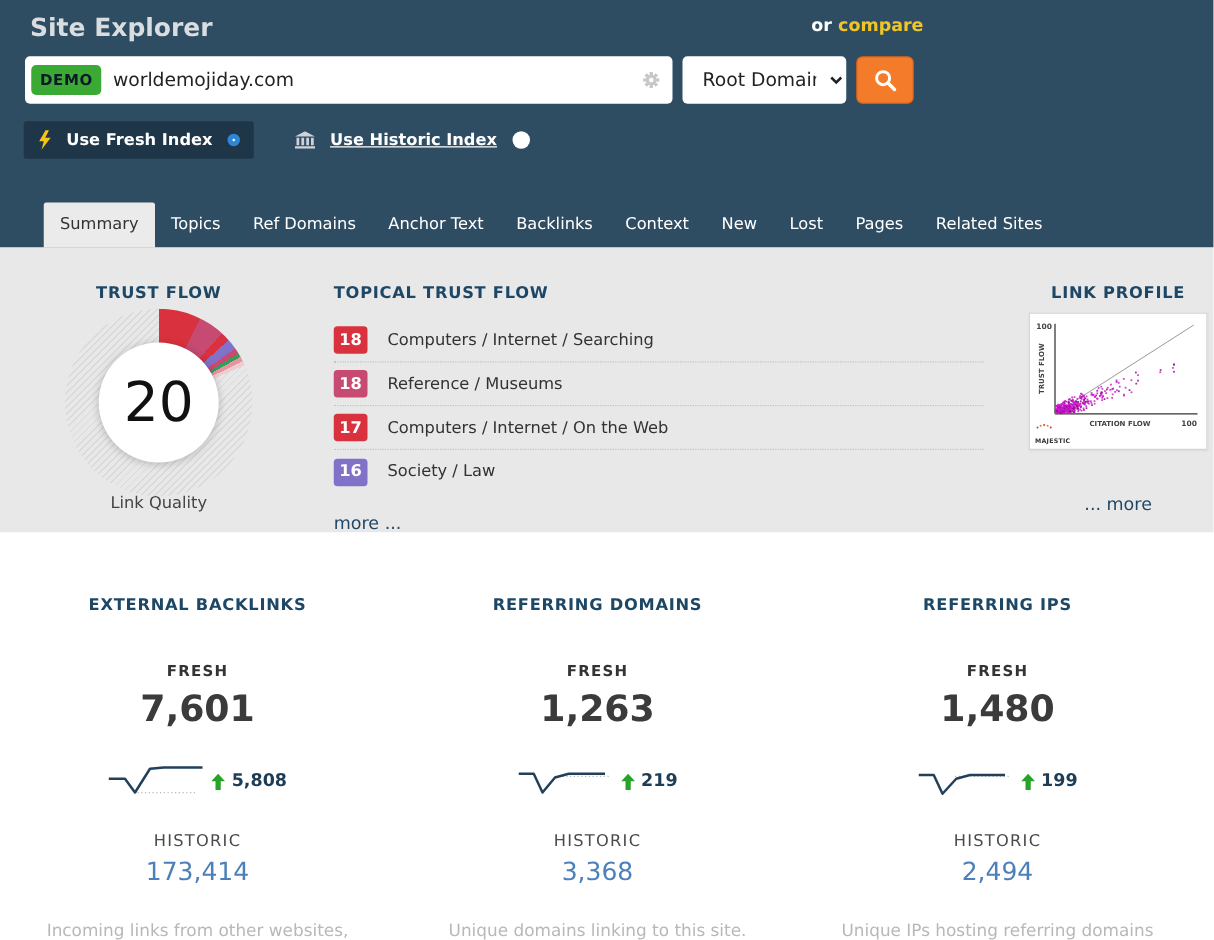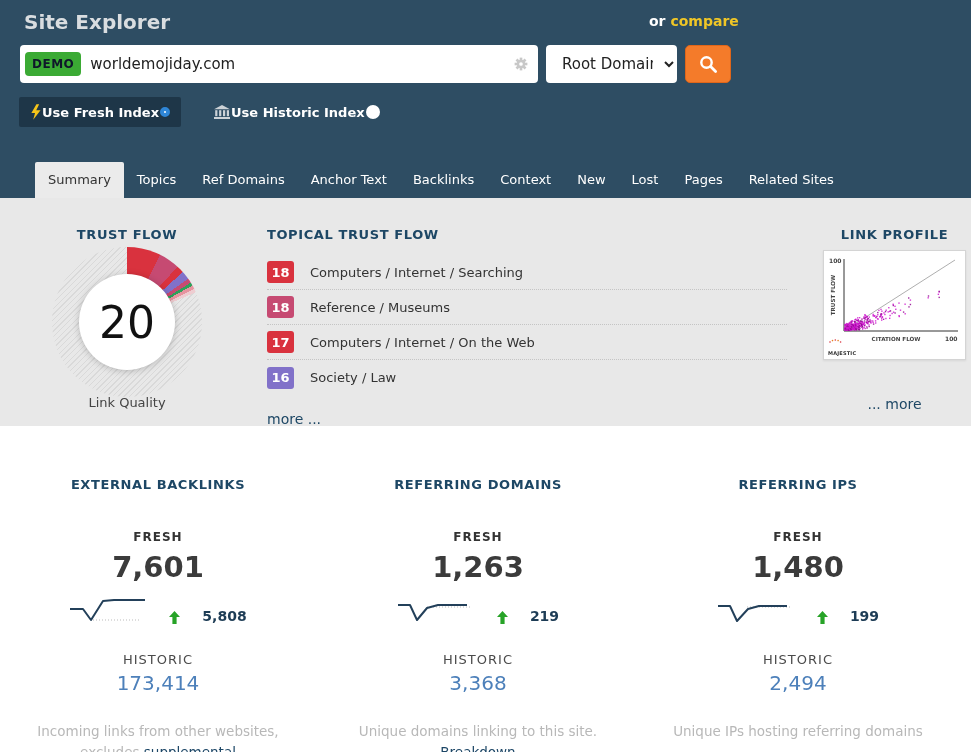--- a/index.html
+++ b/index.html
@@ -15,25 +15,25 @@
 
   .search-box { position:absolute; left:20px; top:45px; width:518px; height:38px; background:#fff; border-radius:4px; display:flex; align-items:center; padding:0 10px 0 5px; }
   .demo-badge { background:#3baa34; color:#0f172a; font-size:12px; font-weight:bold; padding:5px 7px; border-radius:4px; letter-spacing:.5px; }
   .search-input { flex:1; border:none; outline:none; font-size:15px; color:#222; margin-left:9px; font-family:inherit; background:transparent; }
   .gear-btn { display:flex; align-items:center; cursor:pointer; }
 
   .scope-select { position:absolute; left:546px; top:45px; width:131px; height:38px; background:#fff; border:none; border-radius:4px; font-size:15px; color:#222; padding:0 8px 0 12px; font-family:inherit; }
   .search-btn { position:absolute; left:685px; top:45px; width:46px; height:38px; background:#f47b2a; border:1px solid #e0661a; border-radius:5px; display:flex; align-items:center; justify-content:center; cursor:pointer; }
 
   .toggle-row { position:absolute; left:19px; top:97px; display:flex; align-items:center; }
-  .index-btn { display:flex; align-items:center; gap:1px; font-size:13px; font-weight:bold; color:#fff; padding:7px 11px; border-radius:2px; cursor:pointer; }
+  .index-btn { display:flex; align-items:center; gap:12px; font-size:13px; font-weight:bold; color:#fff; padding:7px 11px; border-radius:2px; cursor:pointer; }
   .index-btn.active { background:#1e3648; }
   .radio-on { width:10px; height:10px; border-radius:50%; background:#fff; border:4px solid #2f86d6; box-shadow:0 0 0 1px #1e3648; }
   .radio-off { width:14px; height:14px; border-radius:50%; background:#fff; }
-  .historic-btn { margin-left:22px; }
+  .historic-btn { margin-left:22px;text-decoration:underline; }
 
   .tabbar { position:absolute; left:18px; bottom:0; display:flex; align-items:flex-end;padding-left:17px; }
   .tab { color:#fff; font-size:13px; padding:10px 13px 11px; cursor:pointer; white-space:nowrap; }
   .tab.active { background:#ebebeb; color:#333; border-radius:2px 2px 0 0; }
 
   
   .band { position:absolute; left:0; top:198px; width:971px; height:228px; background:#e8e8e8; }
   .sec-head { font-size:13px; font-weight:bold; color:#1d4765; letter-spacing:.6px; }
 
   .tf-head { position:absolute; left:52px; top:29px; width:150px; text-align:center; }
@@ -57,21 +57,21 @@
   .lp-card { position:absolute; left:823px; top:52px; width:143px; height:110px; background:#fff; border:1px solid #d4d4d4; box-shadow:0 1px 2px rgba(0,0,0,.08); }
   .lp-more { position:absolute; left:823px; top:198px; width:143px; text-align:center; }
   .lp-brand { position:absolute; left:4px; bottom:3px; font-size:5px; font-weight:bold; color:#333; letter-spacing:.2px; }
 
   
   .stats { position:absolute; left:0; top:426px; width:971px; height:326px; background:#fff; }
   .stat-col { position:absolute; top:51px; width:300px; text-align:center; }
   .stat-col .sec-head { display:block; }
   .fresh-label { margin-top:38px; font-size:12px; font-weight:bold; color:#333; letter-spacing:1px; }
   .fresh-num { margin-top:6px; font-size:29px; font-weight:bold; color:#3b3b3b; }
-  .spark-row { margin-top:14px; display:flex; align-items:flex-end; justify-content:center; gap:22px; }
+  .spark-row { margin-top:28px; display:flex; align-items:center; justify-content:center; gap:5px; }
   .delta-num { font-size:14px; font-weight:bold; color:#1d3c55; }
   .historic-label { margin-top:28px; font-size:13px; color:#4a4a4a; letter-spacing:1px; }
   .historic-num { margin-top:4px; font-size:20px; color:#4d80ba; }
   .stat-desc { margin-top:26px; font-size:13.5px; color:#b8b8b8; line-height:1.55; }
   .stat-desc a { color:#1c4666; text-decoration:none; cursor:pointer; }
   .col-0 { left:8px; } .col-1 { left:328px; } .col-2 { left:648px; }
 </style>
 </head>
 <body>
 

